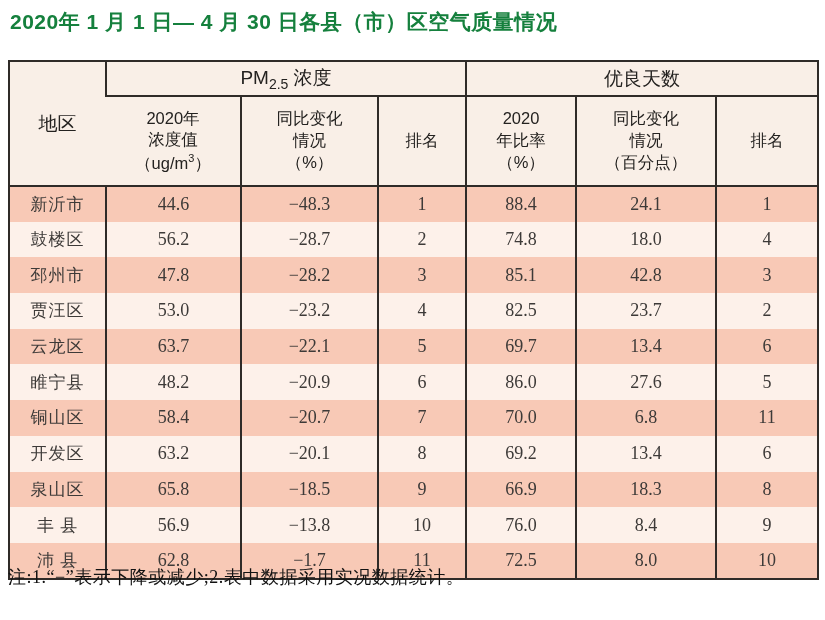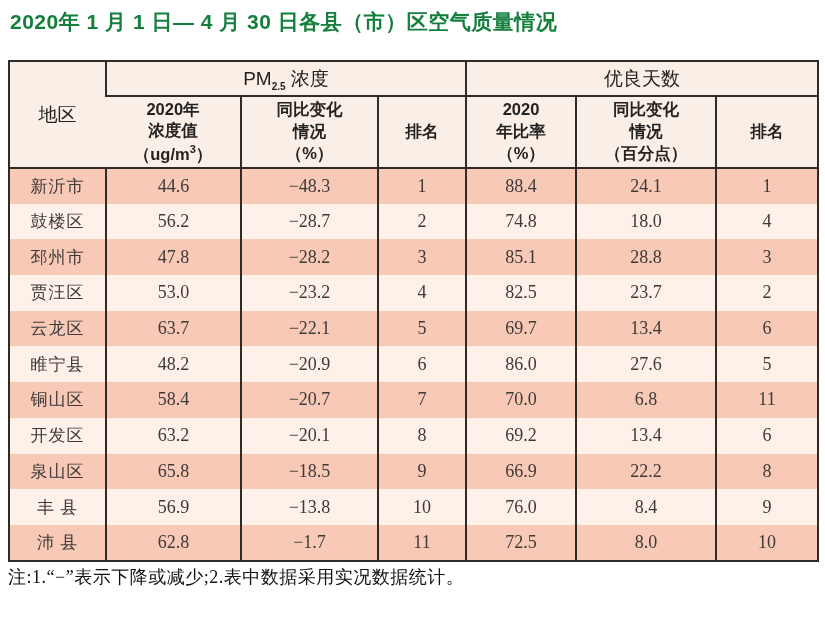--- a/index.html
+++ b/index.html
@@ -32,29 +32,28 @@
   }
   table.air th:first-child, table.air td:first-child{border-left:none;}
   thead th{
     background:var(--header-bg);
     font-weight:400;color:#242220;
   }
   tr.group-row th{
     height:35px;font-size:19px;
     border-bottom:2px solid var(--border);
   }
-  tr.group-row th sub{font-size:10px;font-weight:bold;}
+  tr.group-row th sub{font-size:14px;}
   th.region-head{
     font-size:18px;
     border-bottom:2px solid var(--border);
   }
   tr.sub-row th{
-    height:72px;font-size:16.5px;line-height:1.32;
+    height:90px;font-size:16.5px;line-height:1.32;
     border-bottom:2px solid var(--border);
-    font-weight:bold;
   }
   tr.sub-row th sup{font-size:11px;}
   tbody tr{height:35.7px;}
   tbody tr.odd td{background:var(--row-odd);}
   tbody tr.even td{background:var(--row-even);}
   tbody td{
     font-family:"Liberation Serif",serif;
     font-size:18px;color:var(--text-data);
   }
   tbody td.region{
@@ -130,21 +129,21 @@
       <td>74.8</td>
       <td>18.0</td>
       <td>4</td>
     </tr>
     <tr class="odd">
       <td class="region">邳州市</td>
       <td>47.8</td>
       <td>−28.2</td>
       <td>3</td>
       <td>85.1</td>
-      <td>28.8</td>
+      <td>42.8</td>
       <td>3</td>
     </tr>
     <tr class="even">
       <td class="region">贾汪区</td>
       <td>53.0</td>
       <td>−23.2</td>
       <td>4</td>
       <td>82.5</td>
       <td>23.7</td>
       <td>2</td>
@@ -184,21 +183,21 @@
       <td>69.2</td>
       <td>13.4</td>
       <td>6</td>
     </tr>
     <tr class="odd">
       <td class="region">泉山区</td>
       <td>65.8</td>
       <td>−18.5</td>
       <td>9</td>
       <td>66.9</td>
-      <td>22.2</td>
+      <td>18.3</td>
       <td>8</td>
     </tr>
     <tr class="even">
       <td class="region">丰 县</td>
       <td>56.9</td>
       <td>−13.8</td>
       <td>10</td>
       <td>76.0</td>
       <td>8.4</td>
       <td>9</td>

